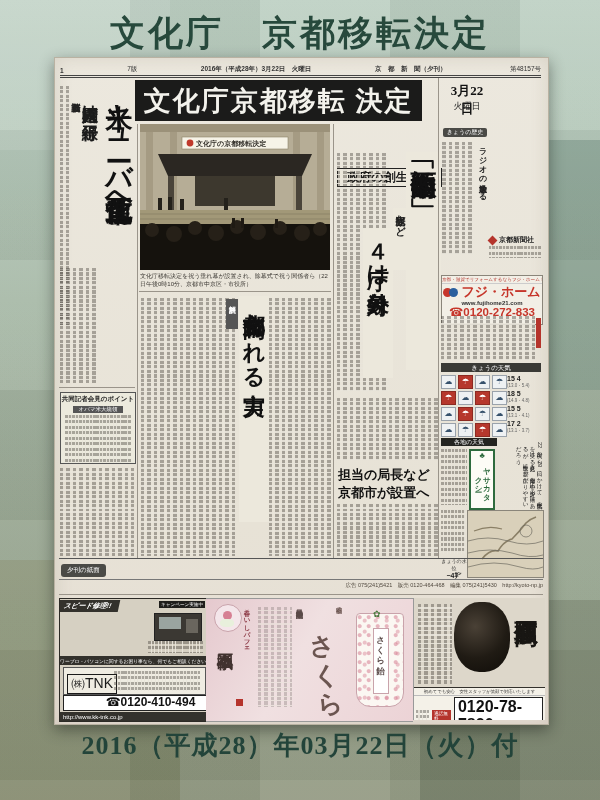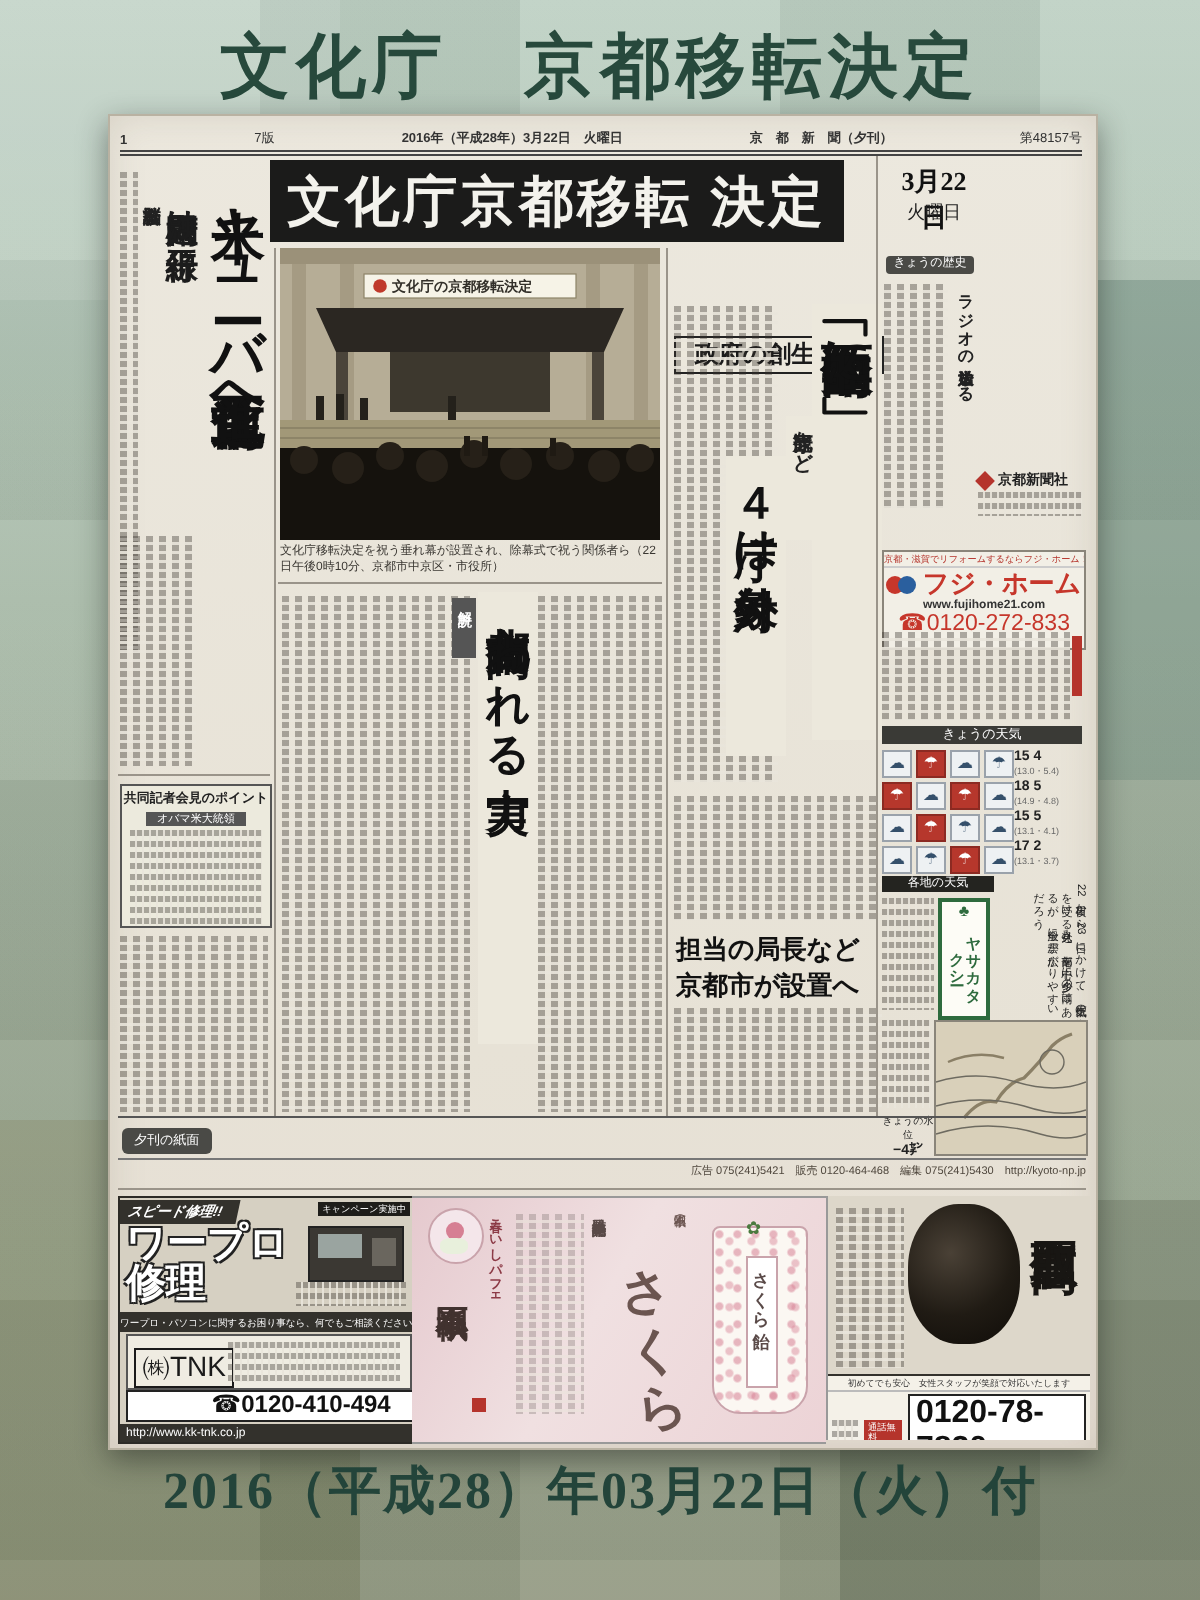--- a/index.html
+++ b/index.html
@@ -166,21 +166,21 @@
     <div class="ab txh" style="left:434px;top:188px;width:52px;height:12px;"></div>
 
     <div class="ab" style="left:386px;top:205px;width:100px;height:48px;border:1px solid #8a857a;background:#f2efe6;margin-top:12px;">
       <div style="font-size:4.6px;color:#b5342c;text-align:center;border-bottom:1px solid #ccc;padding:1px 0;white-space:nowrap;overflow:hidden;">京都・滋賀でリフォームするならフジ・ホーム！</div>
       <div style="display:flex;align-items:center;justify-content:center;gap:3px;height:16px;">
         <span style="width:9px;height:9px;border-radius:50%;background:#c6362b;display:inline-block;"></span>
         <span style="width:9px;height:9px;border-radius:50%;background:#2a5f9e;display:inline-block;margin-left:-6px;"></span>
         <span style="font-size:13px;font-weight:bold;color:#c6362b;">フジ・ホーム</span>
       </div>
       <div style="font-size:6px;text-align:center;color:#333;font-weight:bold;">www.fujihome21.com</div>
-      <div style="font-size:11.5px;text-align:center;color:#c6362b;font-weight:normal;line-height:1.1;">
+      <div style="font-size:11.5px;text-align:center;color:#c6362b;font-weight:bold;line-height:1.1;">
         <span>☎</span><span>0120-272-833</span>
       </div>
     </div>
 
     <div class="ab tx" style="left:386px;top:258px;width:94px;height:44px;"></div>
     <div class="ab" style="left:481px;top:260px;width:5px;height:30px;background:#b5342c;"></div>
 
     <div class="ab" style="left:386px;top:305px;width:100px;height:9px;background:#3a3a36;color:#fff;font-size:6.5px;line-height:9px;text-align:center;">きょうの天気</div>
     <div class="ab" id="wx-grid" style="left:386px;top:317px;">
         <div class="wx-row">
@@ -254,22 +254,20 @@
     <div class="ab rule" style="left:4px;top:500px;width:484px;height:1px;background:#555;"></div>
     <div class="ab" style="left:4px;top:504px;width:484px;height:17px;border-bottom:1px solid #777;display:flex;align-items:center;gap:10px;">
       <span style="background:#4a4a46;color:#fff;font-size:6.5px;border-radius:3px;padding:2px 6px;margin-left:2px;">夕刊の紙面</span>
     </div>
     <div class="ab" style="left:4px;top:524px;width:484px;text-align:right;font-size:5.5px;color:#50483e;">広告 075(241)5421　販売 0120-464-468　編集 075(241)5430　http://kyoto-np.jp</div>
     <div class="ab rule" style="left:4px;top:536px;width:484px;height:1px;"></div>
 
     <div class="adbox" style="left:4px;top:540px;width:147px;height:122px;background:#d6d0c2;">
       <div style="position:absolute;left:-4px;top:1px;background:#33312c;color:#fff;font-size:7px;font-weight:bold;
                   font-style:italic;padding:1px 8px;transform:skewX(-12deg);">スピード修理!!</div>
-      <div style="position:absolute;left:3px;top:13px;width:84px;font-size:20px;font-weight:bold;color:#fff;line-height:1.0;
-                  text-shadow:-1px -1px 0 #222,1px -1px 0 #222,-1px 1px 0 #222,1px 1px 0 #222;">ワープロ修理</div>
       <div style="position:absolute;right:2px;top:2px;background:#1e1d1a;color:#fff;font-size:4.6px;padding:1px 2px;">キャンペーン実施中</div>
       <div style="position:absolute;right:5px;top:14px;width:46px;height:26px;background:#3b3833;border:1px solid #222;">
         <div style="position:absolute;left:4px;top:3px;width:22px;height:12px;background:#9aa4a0;"></div>
         <div style="position:absolute;right:3px;top:5px;width:12px;height:14px;background:#6a665e;"></div>
       </div>
       <div class="txh" style="position:absolute;left:88px;top:42px;width:55px;height:12px;"></div>
       <div style="position:absolute;left:0;top:57px;width:100%;background:#33312c;color:#fff;font-size:4.8px;text-align:center;padding:1.5px 0;white-space:nowrap;overflow:hidden;">ワープロ・パソコンに関するお困り事なら、何でもご相談ください。</div>
       <div style="position:absolute;left:3px;top:68px;width:141px;height:26px;background:#efece2;border:1px solid #555;">
         <span style="position:absolute;left:3px;top:6px;font-size:14px;font-weight:normal;color:#1a1a1a;border:1.5px solid #1a1a1a;padding:0 3px;">㈱TNK</span>
         <span class="txh" style="position:absolute;left:50px;top:3px;width:86px;height:20px;"></span>

